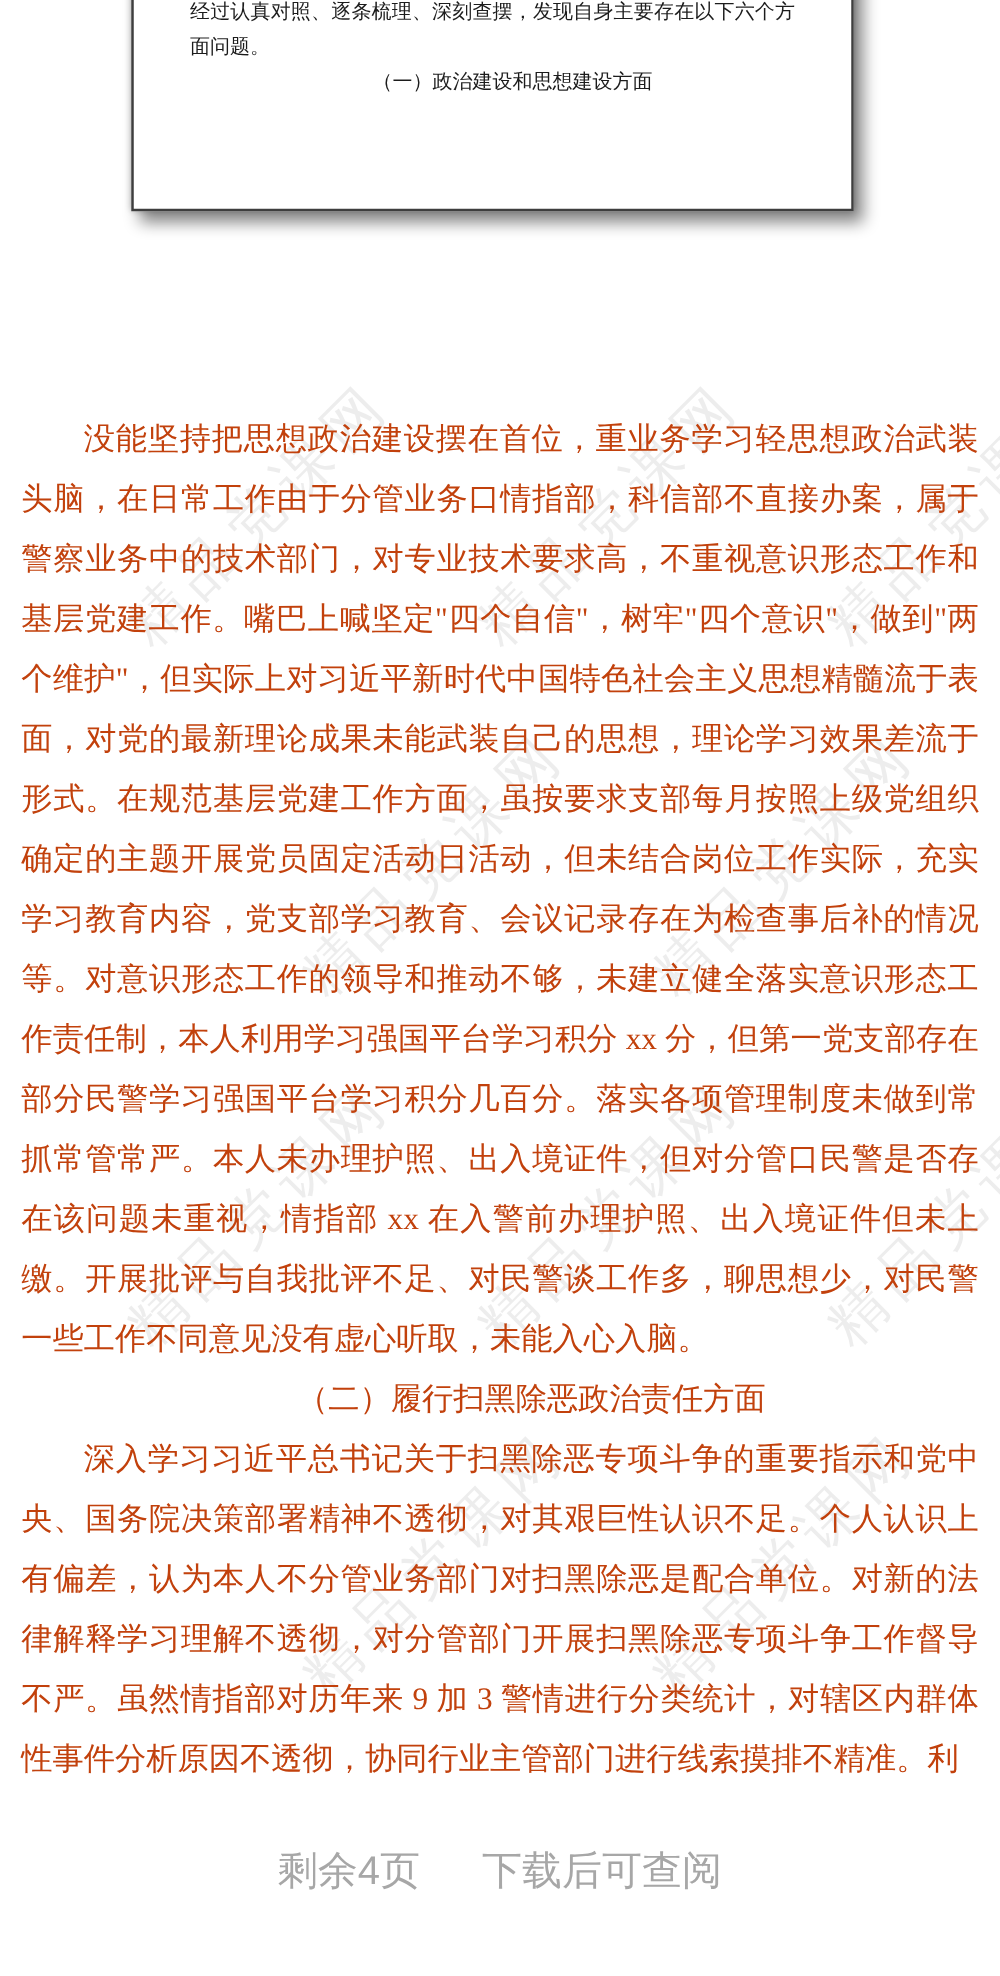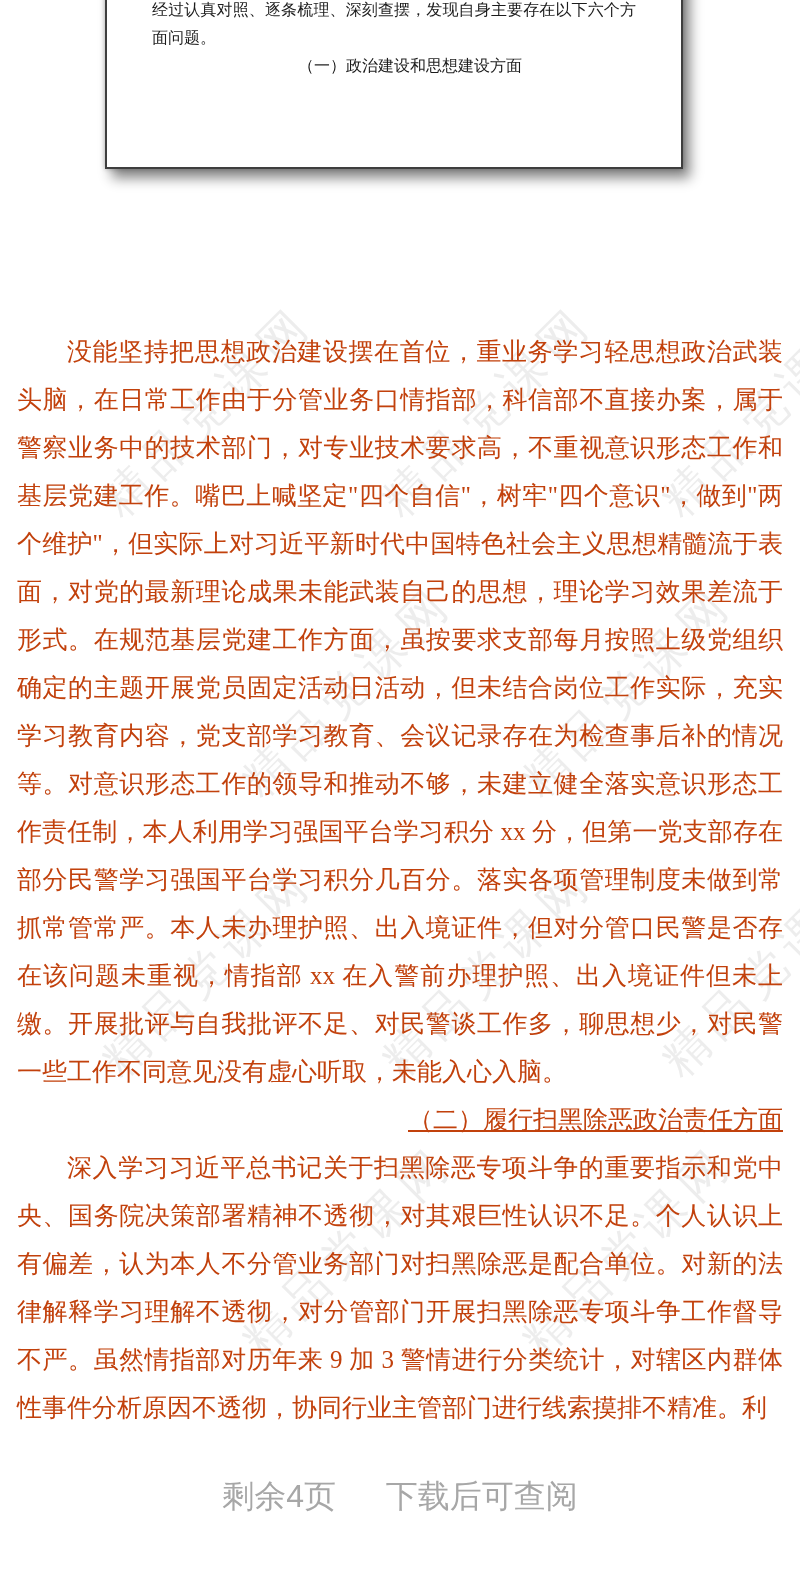--- a/index.html
+++ b/index.html
@@ -55,21 +55,21 @@
     left: 17px;
     top: 328px;
     width: 766px;
     z-index: 1;
     color: #c2410c;
     font-size: 25px;
     line-height: 48px;
   }
   .doc-body p { margin: 0; text-align: justify; }
   .doc-body p.indent { text-indent: 2em; }
-  .doc-body p.heading { text-indent: 2em; text-align: right; text-decoration: underline; }
+  .doc-body p.heading { text-indent: 2em; text-align: center; }
 
   
   .footer-notice {
     position: absolute;
     left: 0;
     right: 0;
     top: 1474px;
     text-align: center;
     z-index: 1;
     color: #a7a7a7;

